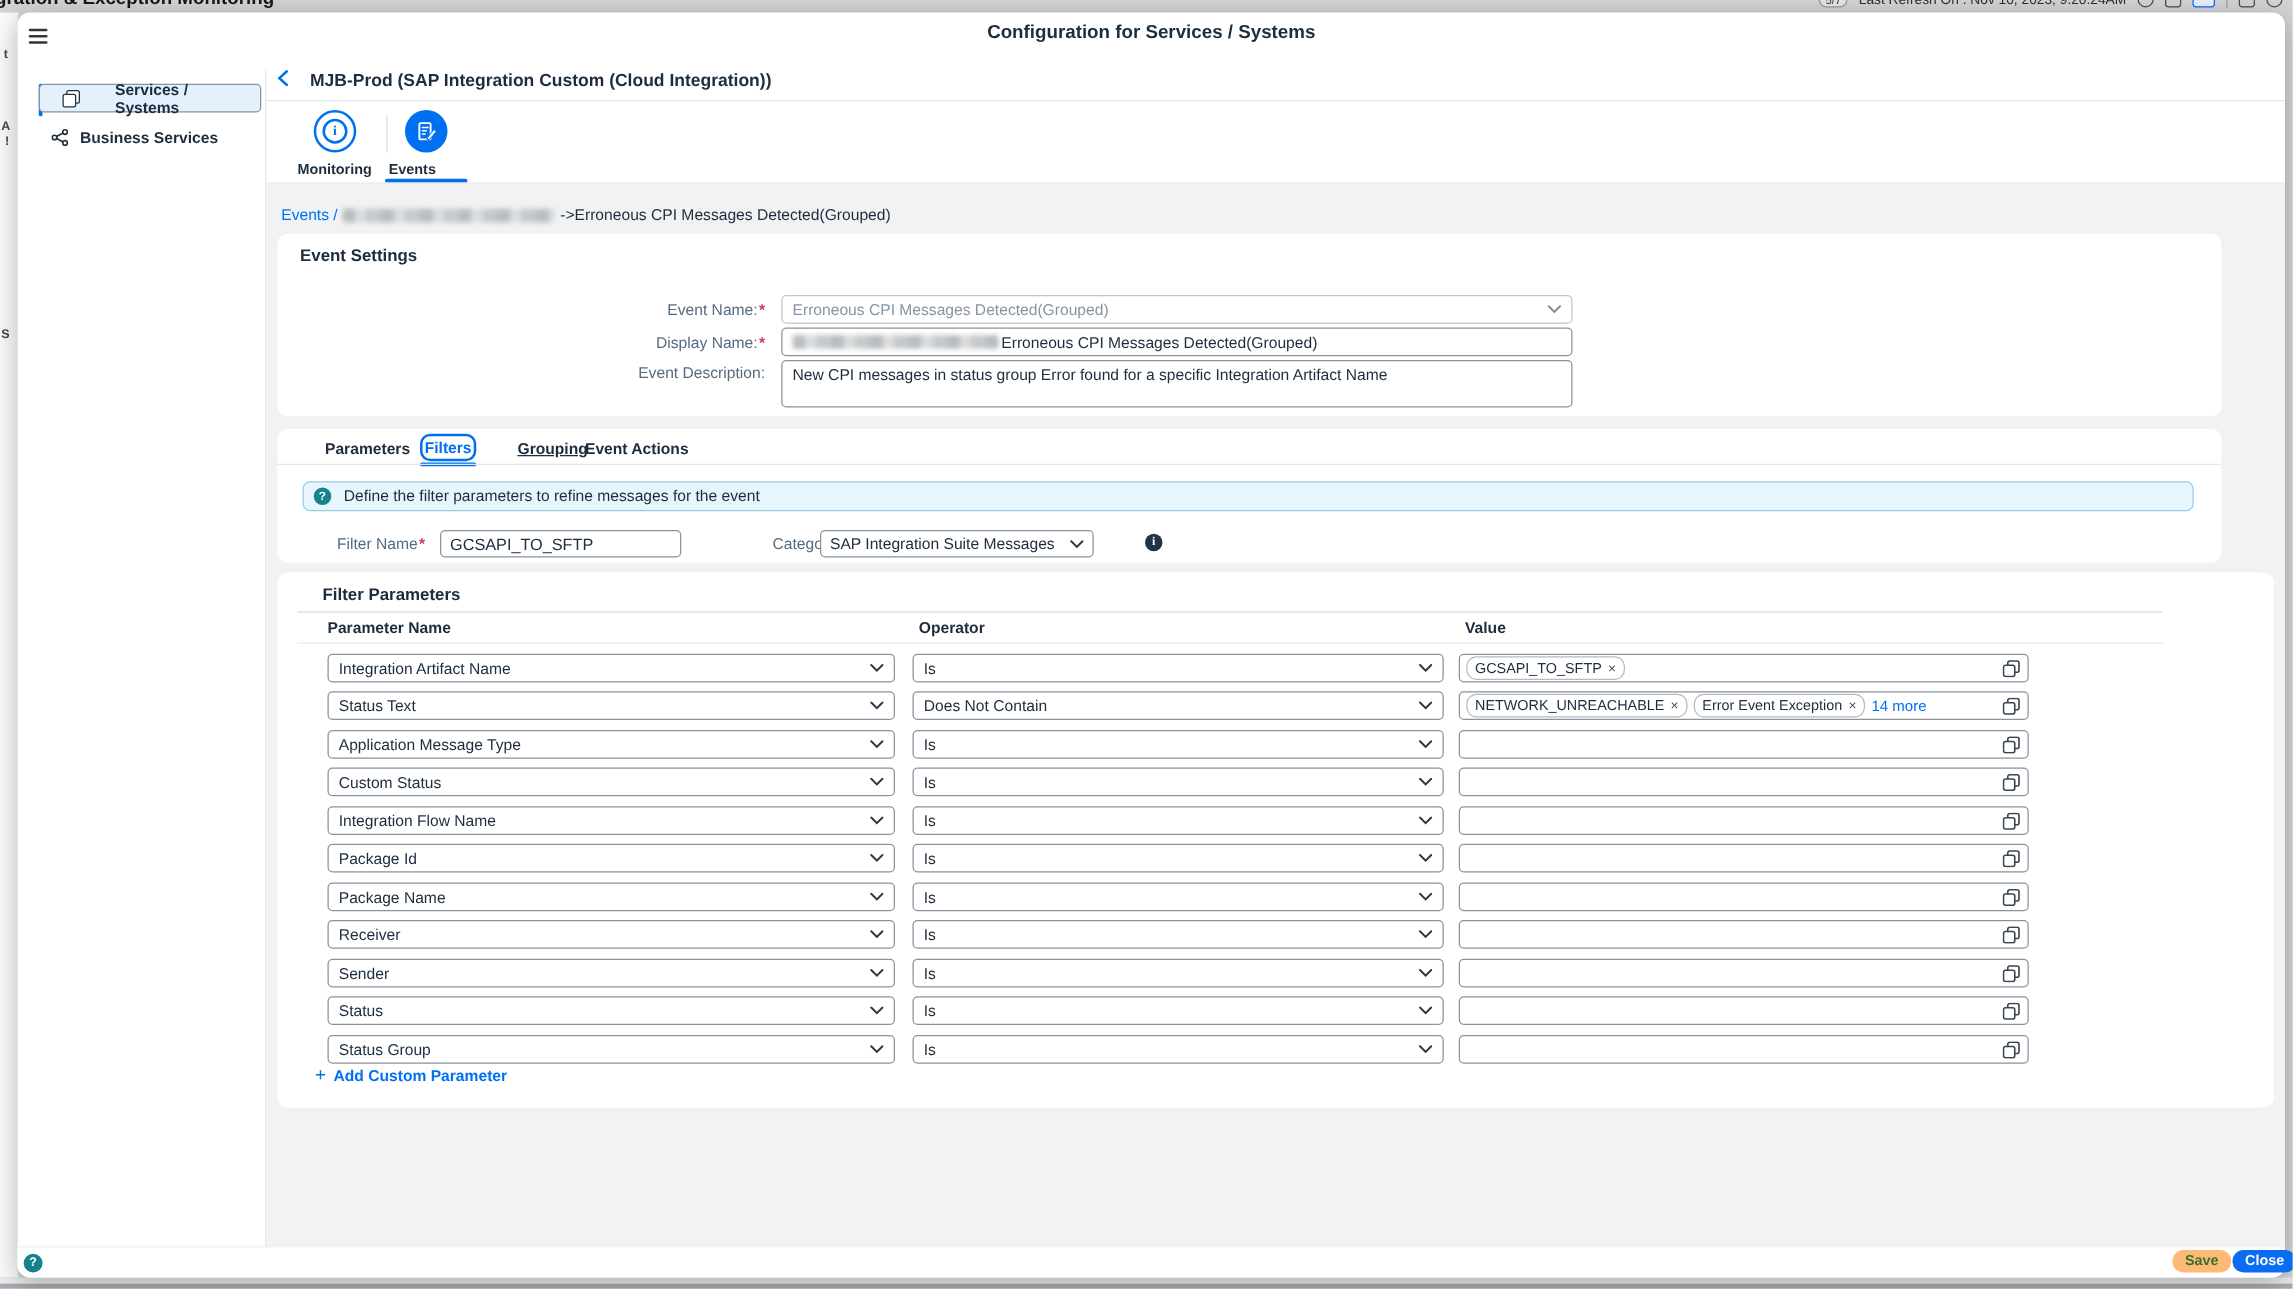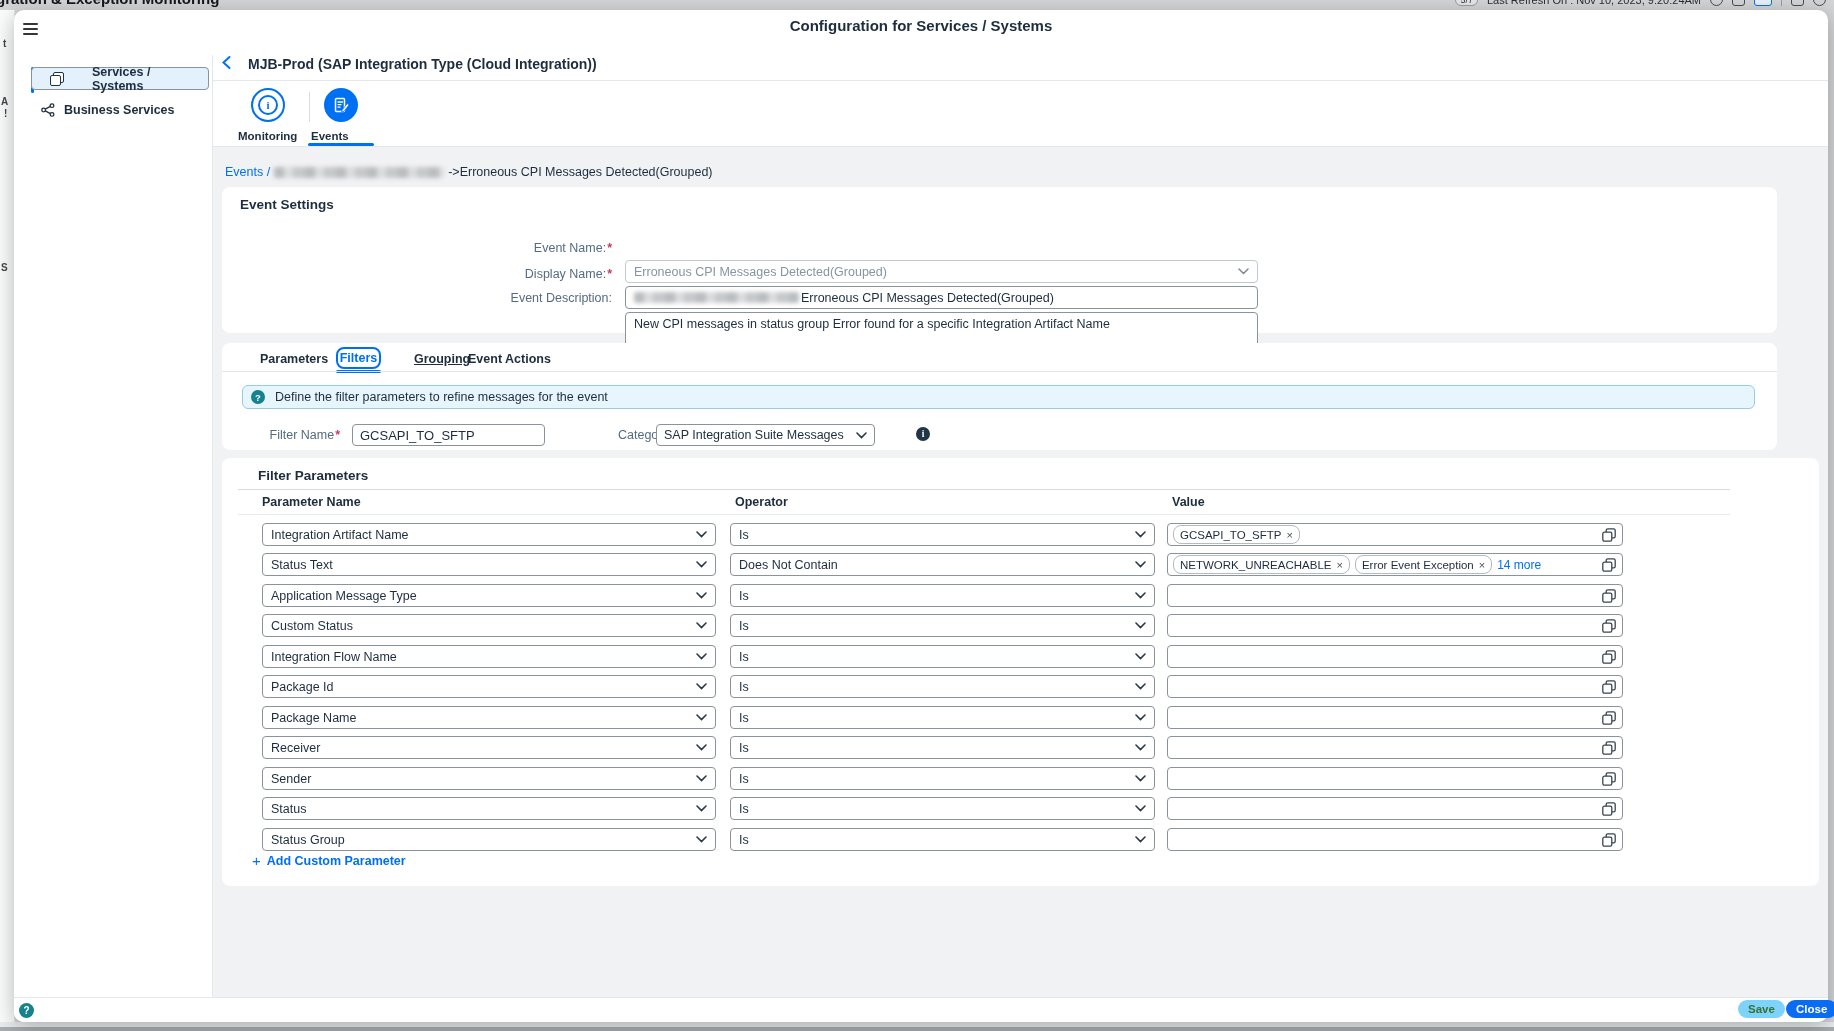--- a/index.html
+++ b/index.html
@@ -66,21 +66,21 @@
   .card{background:#fff;border-radius:8px;}
   .card-es{left:222px;top:187px;width:1555px;height:146px;}
   .card-a{left:222px;top:343px;width:1555px;height:107px;}
   .card-b{left:222px;top:458px;width:1555px;height:428px;padding-left:42px;}
   .card-h{font-size:13.5px;font-weight:bold;color:#1d2d3e;}
 
   
   .f-label{position:absolute;left:158px;width:232px;text-align:right;font-size:12.5px;color:#556b82;}
   .req{color:#ce3b5b;font-weight:bold;margin-left:1px;}
   .field{position:absolute;left:403px;width:633px;height:23px;border:1px solid #8a929c;border-radius:4px;background:#fff;
-         box-sizing:border-box;display:flex;align-items:center;padding:0 8px;font-size:12.5px;color:#1d2d3e;margin-top:24px;}
+         box-sizing:border-box;display:flex;align-items:center;padding:0 8px;font-size:12.5px;color:#1d2d3e;}
   .field.disabled{border-color:#c2c8ce;color:#8695a3;}
   .field .chev{margin-left:auto;flex:0 0 auto;}
   .textarea{height:38px;align-items:flex-start;padding-top:4px;}
 
   
   .tab{position:absolute;top:9px;font-size:12.5px;font-weight:bold;color:#1d2d3e;cursor:pointer;}
   .tab-box{position:absolute;left:114px;top:4px;width:45px;height:22px;border:2px solid #0070f2;border-radius:8px;box-sizing:border-box;
            display:flex;align-items:center;justify-content:center;font-size:12.5px;font-weight:bold;color:#0070f2;cursor:pointer;}
   .tab-underline{position:absolute;left:114px;top:27px;width:45px;height:3px;background:#0070f2;border-radius:2px;}
   .tabs-border{position:absolute;left:0;top:28px;width:1555px;height:1px;background:#e5e8ea;}
@@ -122,21 +122,21 @@
   .add-row{position:absolute;left:30px;top:396px;display:flex;align-items:center;gap:6px;color:#0070f2;
            font-size:12.5px;font-weight:600;cursor:pointer;}
   .plus{font-size:15px;font-weight:normal;line-height:12px;}
 
   
   .footer{left:14px;top:997px;width:1814px;height:25px;background:#fff;border-top:1px solid #e5e8ea;border-radius:0 0 10px 10px;box-sizing:border-box;}
   .help-circle{left:19px;top:1003px;width:15px;height:15px;border-radius:50%;background:#16828d;color:#fff;font-size:10px;font-weight:bold;
                display:flex;align-items:center;justify-content:center;cursor:pointer;}
   .btn{position:absolute;top:1000px;height:18px;border-radius:9px;display:inline-flex;align-items:center;justify-content:center;
        font-size:11.5px;font-weight:bold;cursor:pointer;padding:0 10px;box-sizing:border-box;}
-  .btn-save{left:1738px;background:#7dd3fc;color:#39722e;}
+  .btn-save{left:1738px;background:#fdba74;color:#39722e;}
   .btn-close{left:1786px;background:#0a6cf2;color:#fff;}
 </style>
 </head>
 <body>
 
 <div class="screen">
 
   <div class="abs top-strip">
     <div class="bg-title">gration &amp; Exception Monitoring</div>
     <div class="bg-right">
@@ -185,21 +185,21 @@
       <path d="M4.8 7L10.8 3.8M4.8 9L10.8 12.2" stroke="#23313f" stroke-width="1.5"></path>
     </svg>
     <span>Business Services</span>
   </div>
 
   <div class="abs back-btn">
     <svg width="11" height="15" viewBox="0 0 11 15">
         <path d="M8.5 2L2.5 7.5L8.5 13" fill="none" stroke="#0070f2" stroke-width="2" stroke-linecap="round"></path>
       </svg>
   </div>
-  <div class="abs sub-title">MJB-Prod (SAP Integration Type (Cloud Integration))</div>
+  <div class="abs sub-title">MJB-Prod (SAP Integration Custom (Cloud Integration))</div>
   <div class="abs subheader-line"></div>
 
   <div class="abs vt vt-circle-o">
     <span class="inner">i</span>
   </div>
   <div class="abs vt-label" style="left:238px;width:60px;">Monitoring</div>
   <div class="abs vt-div"></div>
   <div class="abs vt vt-circle-f">
     <svg width="17" height="17" viewBox="0 0 17 17">
       <rect x="2.5" y="1.5" width="9" height="13" rx="1" fill="none" stroke="#fff" stroke-width="1.5"></rect>

